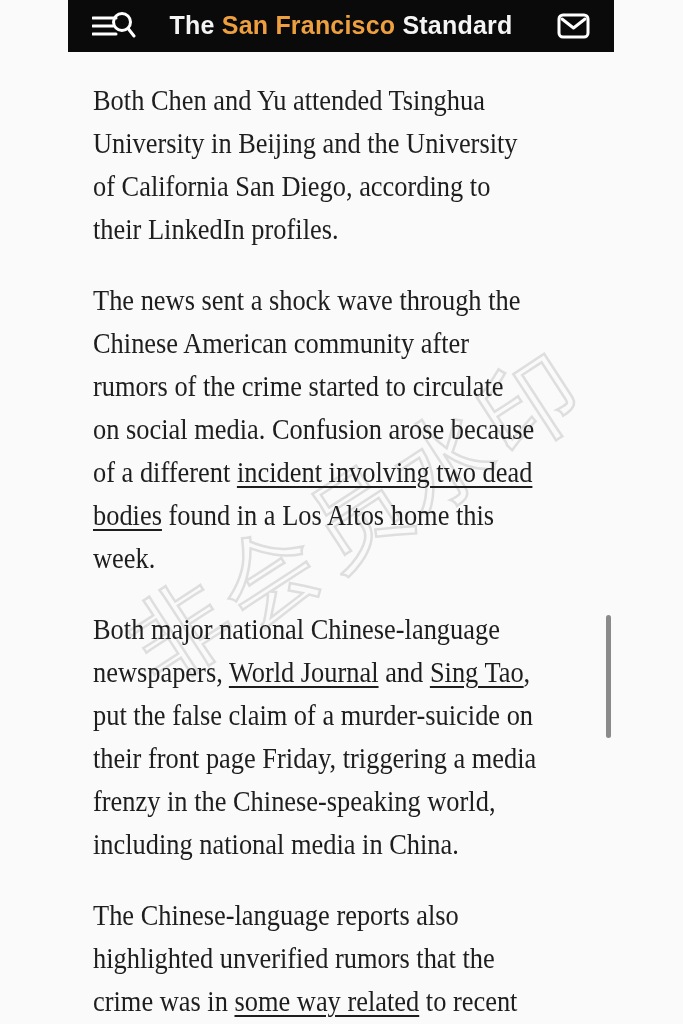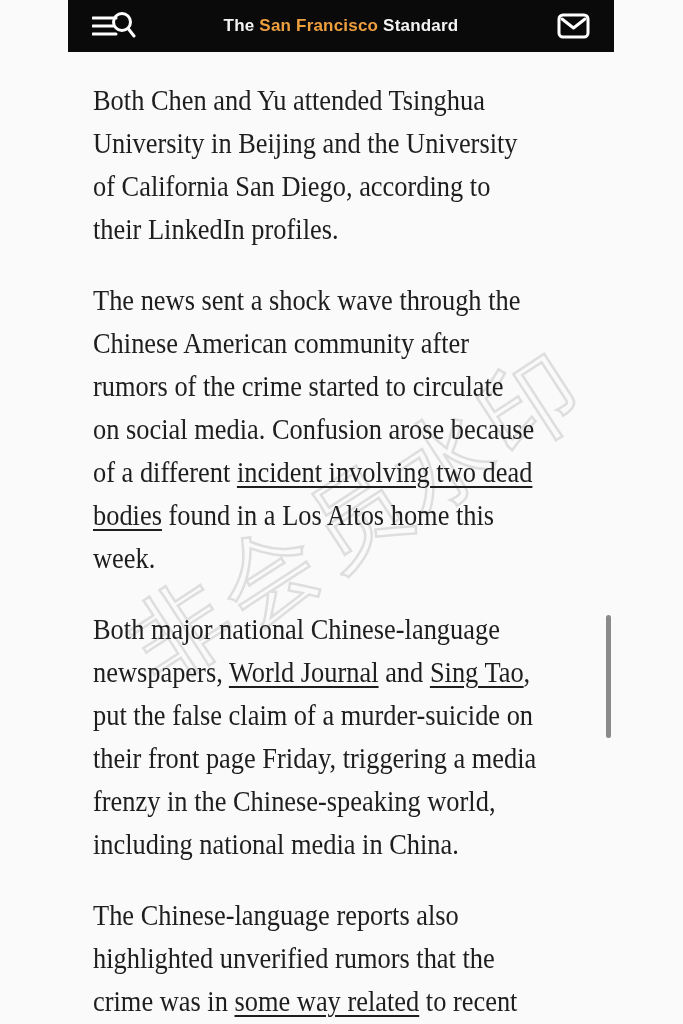--- a/index.html
+++ b/index.html
@@ -19,21 +19,21 @@
     display: flex; align-items: center; justify-content: space-between;
     padding: 0 24px; box-sizing: border-box;
     z-index: 5;
   }
   .icon-btn {
     display: flex; align-items: center; justify-content: center;
     background: none; border: none; padding: 0; cursor: pointer;
   }
   .masthead {
     font-family: "Liberation Sans", sans-serif;
-    font-weight: 700; font-size: 17px;
+    font-weight: 700; font-size: 25px;
     color: #f4f4f4; white-space: nowrap;
     letter-spacing: 0.2px;
     position: absolute; left: 50%; top: 50%;
     transform: translate(-50%, -52%);
     text-align: center;
   }
   .masthead .hl { color: #eea03f; }
 
   
   .article {

